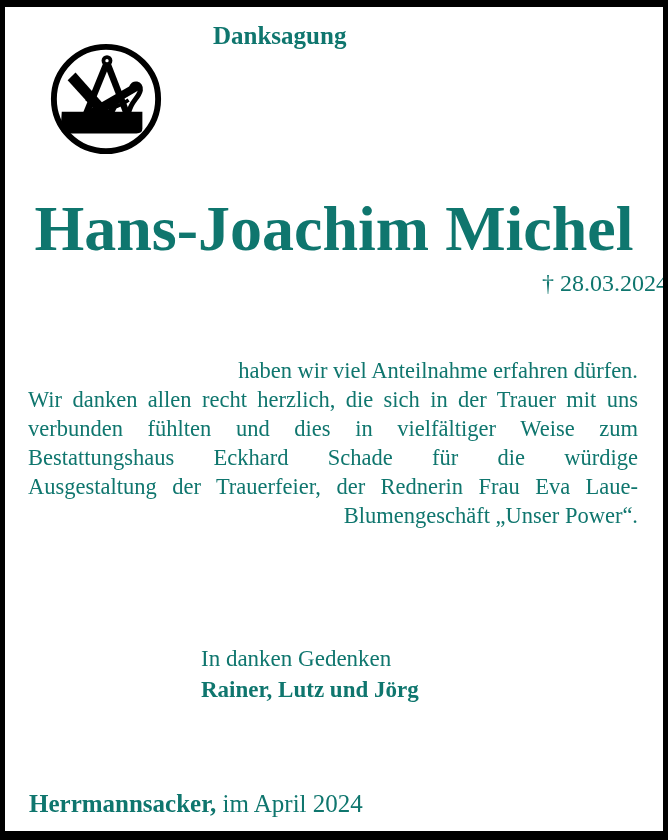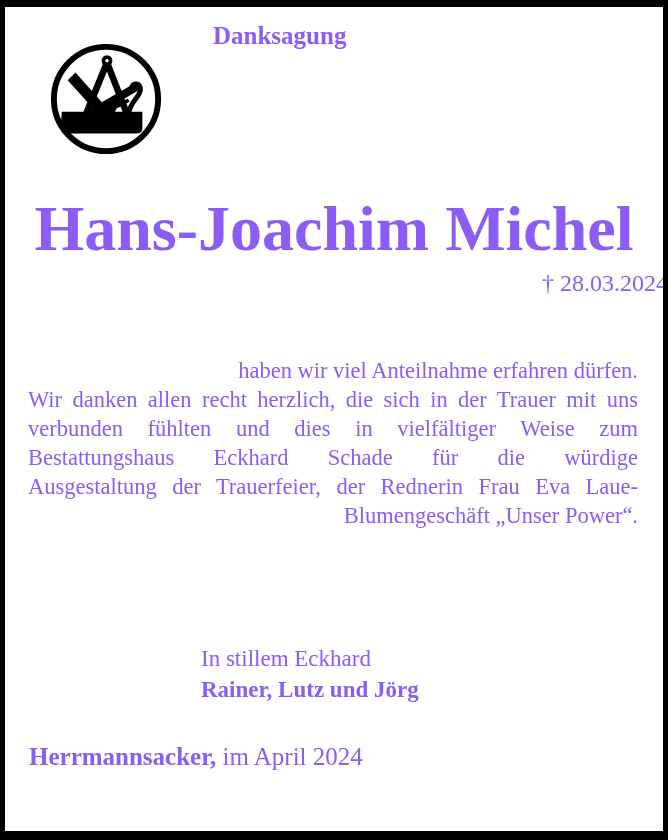--- a/index.html
+++ b/index.html
@@ -1,21 +1,21 @@
 <!DOCTYPE html>
 <html><head>
 <meta charset="utf-8">
 <style>
   html, body { margin: 0; padding: 0; background: #ffffff; }
   .page {
     position: relative;
     width: 668px;
     height: 840px;
     background: #ffffff;
-    color: #8b5cf6;
+    color: #0f766e;
     font-family: "Liberation Serif", "DejaVu Serif", serif;
     overflow: hidden;
   }
   .frame {
     position: absolute;
     inset: 0;
     border-style: solid;
     border-color: #000000;
     border-width: 7px 5px 9px 5px;
     pointer-events: none;
@@ -49,21 +49,21 @@
     font-size: 22.5px; line-height: 29px;
   }
   .bline { text-align: right; }
   .just { text-align: justify; text-align-last: justify; }
   .memorial {
     left: 201px; top: 643px;
     font-size: 23px; line-height: 31px;
   }
   .m-bold { font-weight: bold; }
   .footer {
-    left: 29px; top: 742px;
+    left: 29px; top: 789px;
     font-size: 25px; line-height: 30px;
     white-space: nowrap;
   }
   .footer .b { font-weight: bold; }
 </style>
 </head>
 <body>
 
 <div class="page">
 
@@ -95,21 +95,21 @@
   <div class="abs body-text">
     <div class="bline">haben wir viel Anteilnahme erfahren dürfen.</div>
     <div class="bline just">Wir danken allen recht herzlich, die sich in der Trauer mit uns</div>
     <div class="bline just">verbunden fühlten und dies in vielfältiger Weise zum</div>
     <div class="bline just">Bestattungshaus Eckhard Schade für die würdige</div>
     <div class="bline just">Ausgestaltung der Trauerfeier, der Rednerin Frau Eva Laue-</div>
     <div class="bline">Blumengeschäft „Unser Power“.</div>
   </div>
 
   <div class="abs memorial">
-    <div>In stillem Eckhard</div>
+    <div>In danken Gedenken</div>
     <div class="m-bold">Rainer, Lutz und Jörg</div>
   </div>
 
   <div class="abs footer">
     <span class="b">Herrmannsacker,</span>
     <span>im April 2024</span>
   </div>
 
 </div>
 

